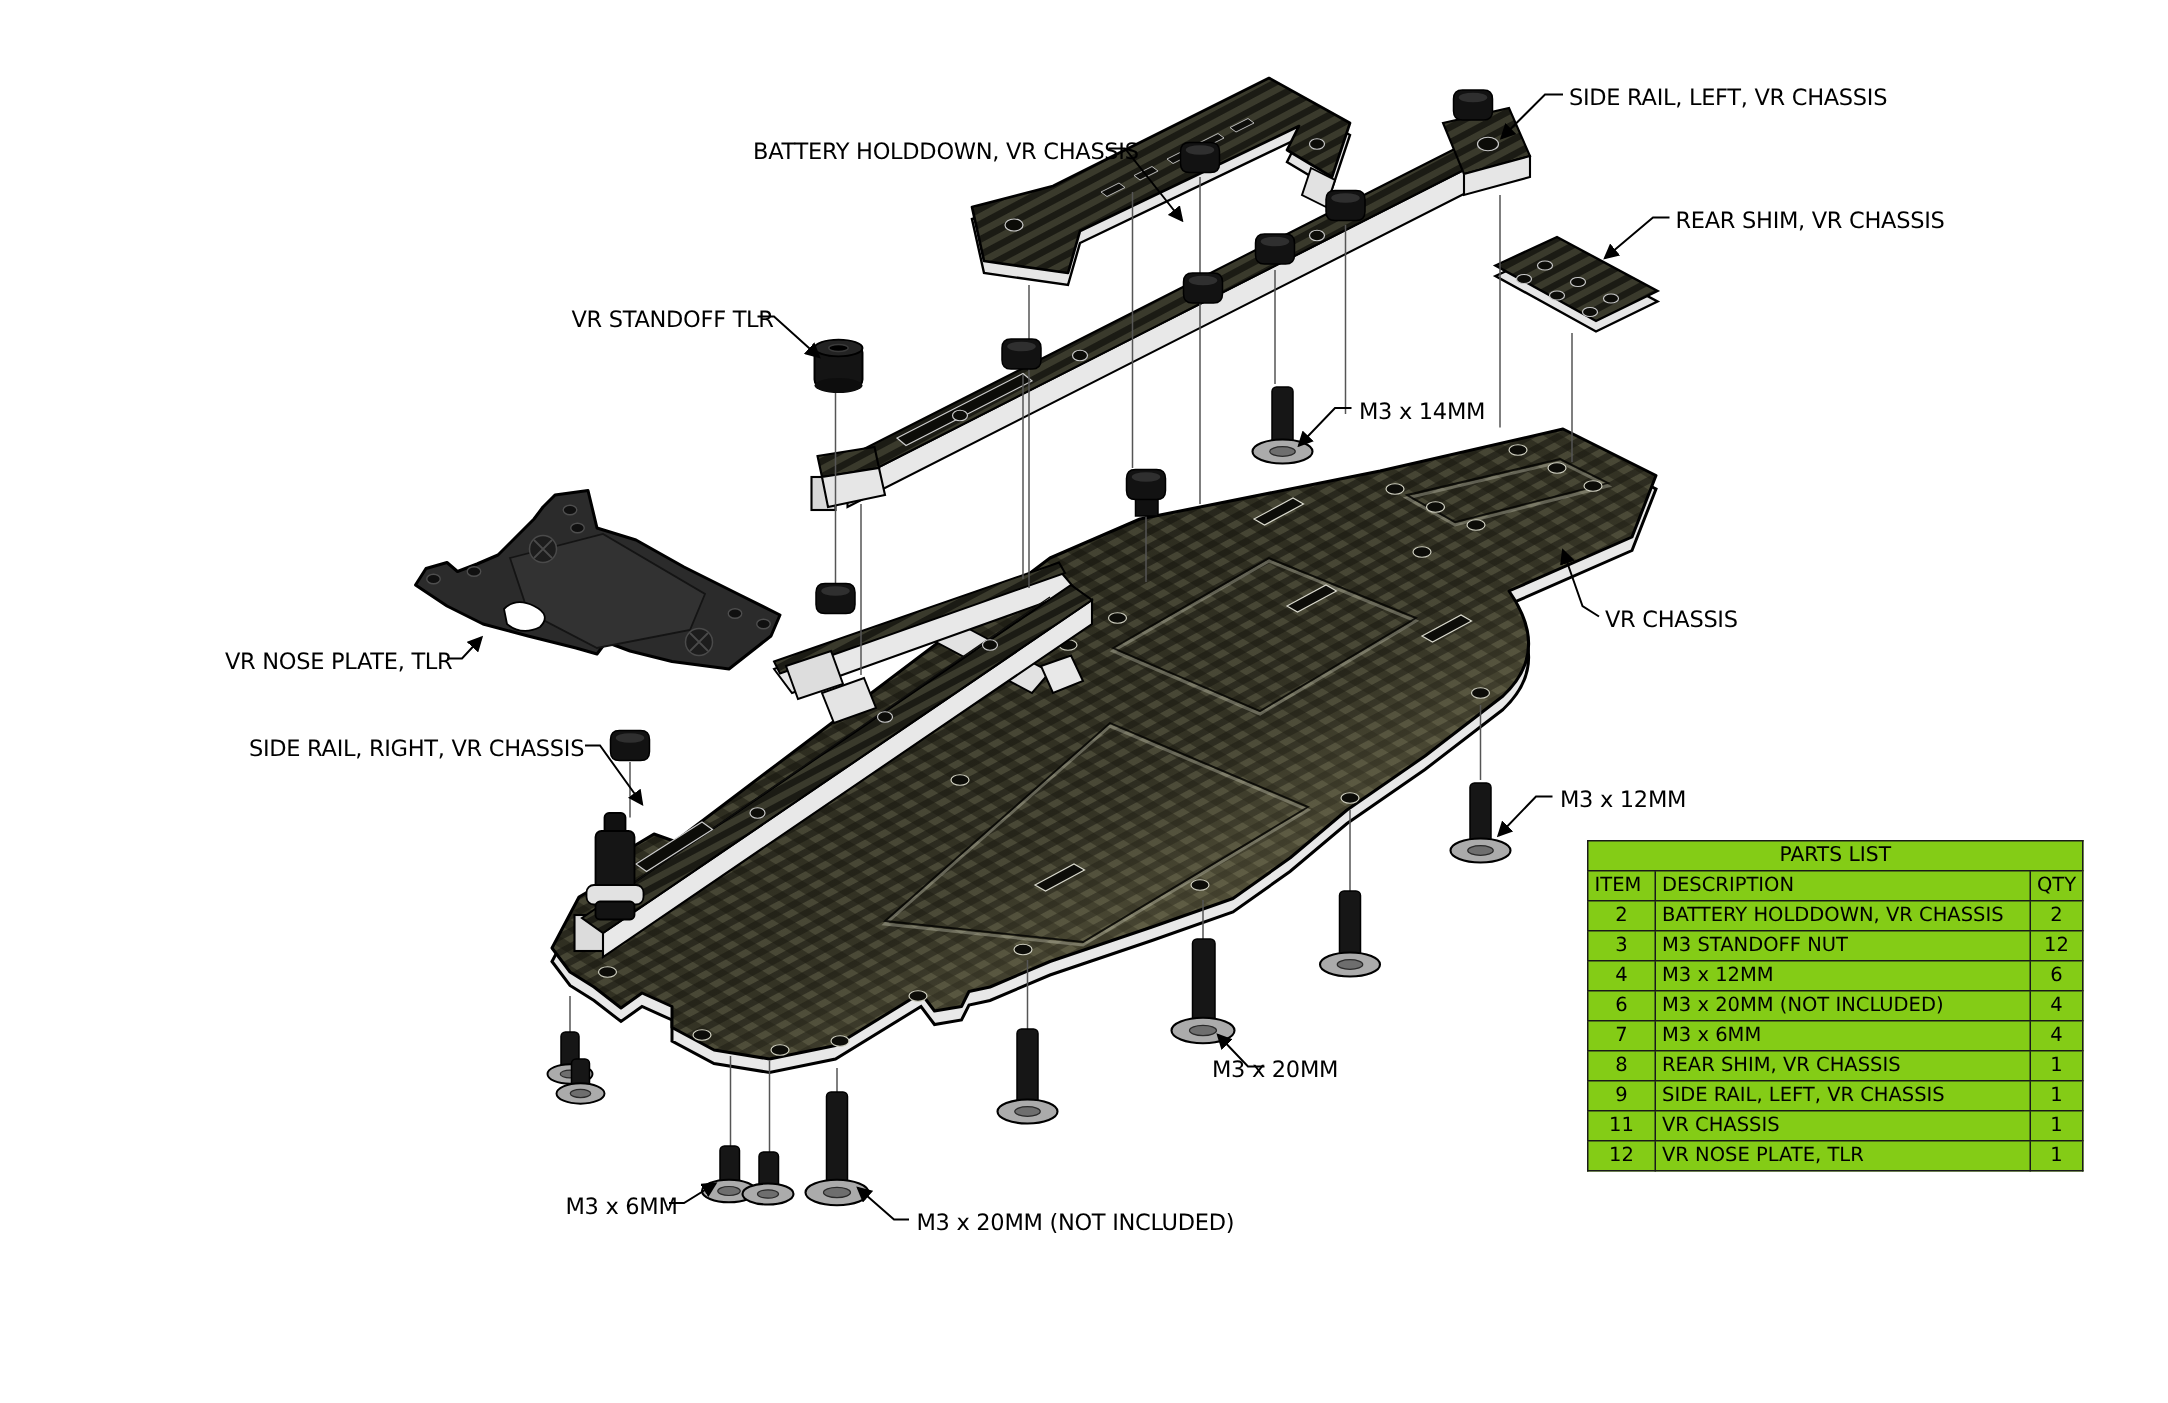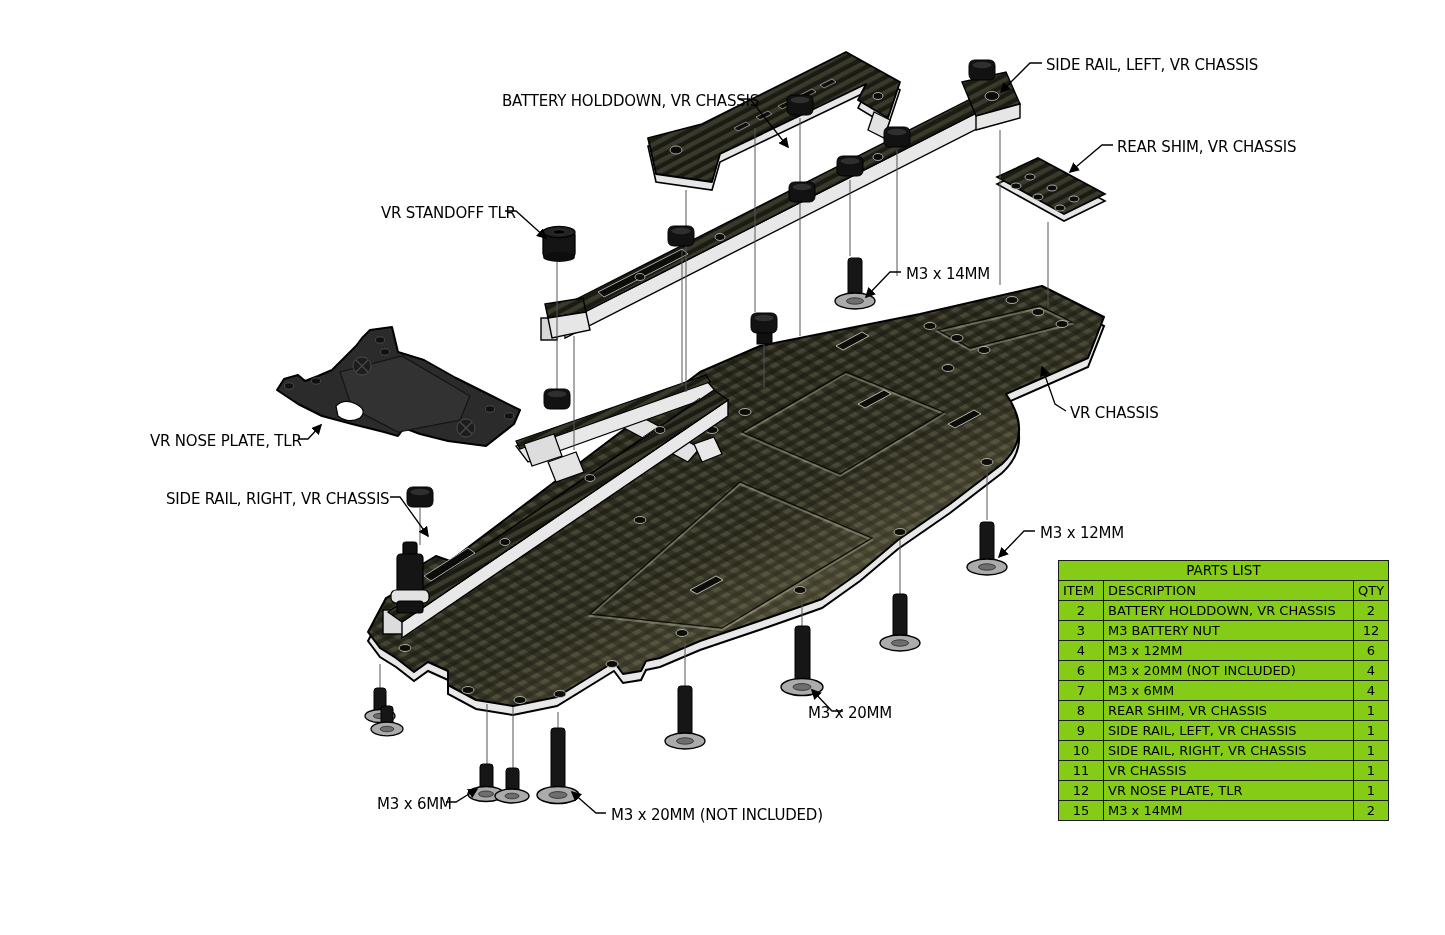--- a/index.html
+++ b/index.html
@@ -337,21 +337,21 @@
     <td class="head-cell">DESCRIPTION</td>
     <td class="head-cell">QTY</td>
   </tr>
   <tr>
           <td class="c">2</td>
           <td>BATTERY HOLDDOWN, VR CHASSIS</td>
           <td class="c">2</td>
         </tr>
   <tr>
           <td class="c">3</td>
-          <td>M3 BATTERY NUT</td>
+          <td>M3 STANDOFF NUT</td>
           <td class="c">12</td>
         </tr>
   <tr>
           <td class="c">4</td>
           <td>M3 x 12MM</td>
           <td class="c">6</td>
         </tr>
   <tr>
           <td class="c">6</td>
           <td>M3 x 20MM (NOT INCLUDED)</td>
@@ -366,35 +366,25 @@
           <td class="c">8</td>
           <td>REAR SHIM, VR CHASSIS</td>
           <td class="c">1</td>
         </tr>
   <tr>
           <td class="c">9</td>
           <td>SIDE RAIL, LEFT, VR CHASSIS</td>
           <td class="c">1</td>
         </tr>
   <tr>
-          <td class="c">10</td>
-          <td>SIDE RAIL, RIGHT, VR CHASSIS</td>
-          <td class="c">1</td>
-        </tr>
-  <tr>
           <td class="c">11</td>
           <td>VR CHASSIS</td>
           <td class="c">1</td>
         </tr>
   <tr>
           <td class="c">12</td>
           <td>VR NOSE PLATE, TLR</td>
           <td class="c">1</td>
         </tr>
-  <tr>
-          <td class="c">15</td>
-          <td>M3 x 14MM</td>
-          <td class="c">2</td>
-        </tr>
 </tbody>
     </table>
 
 </div>
 
 </body></html>

